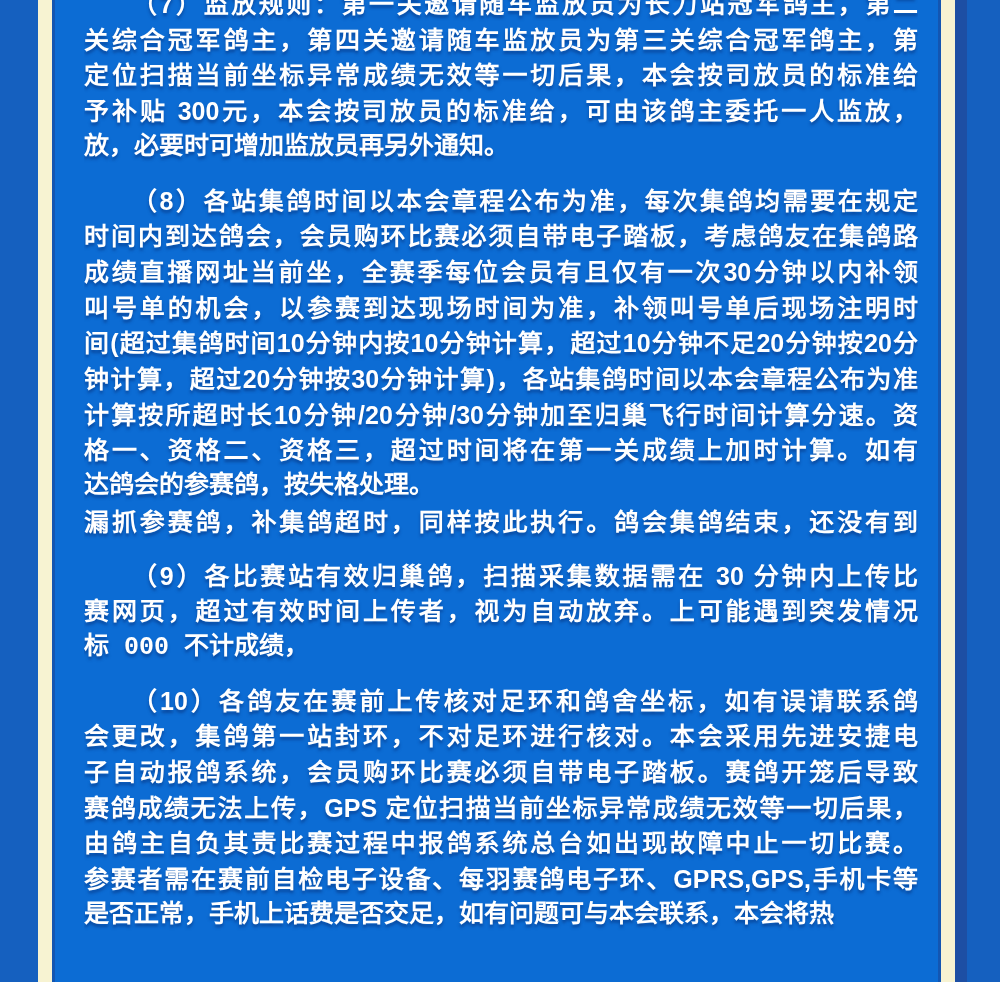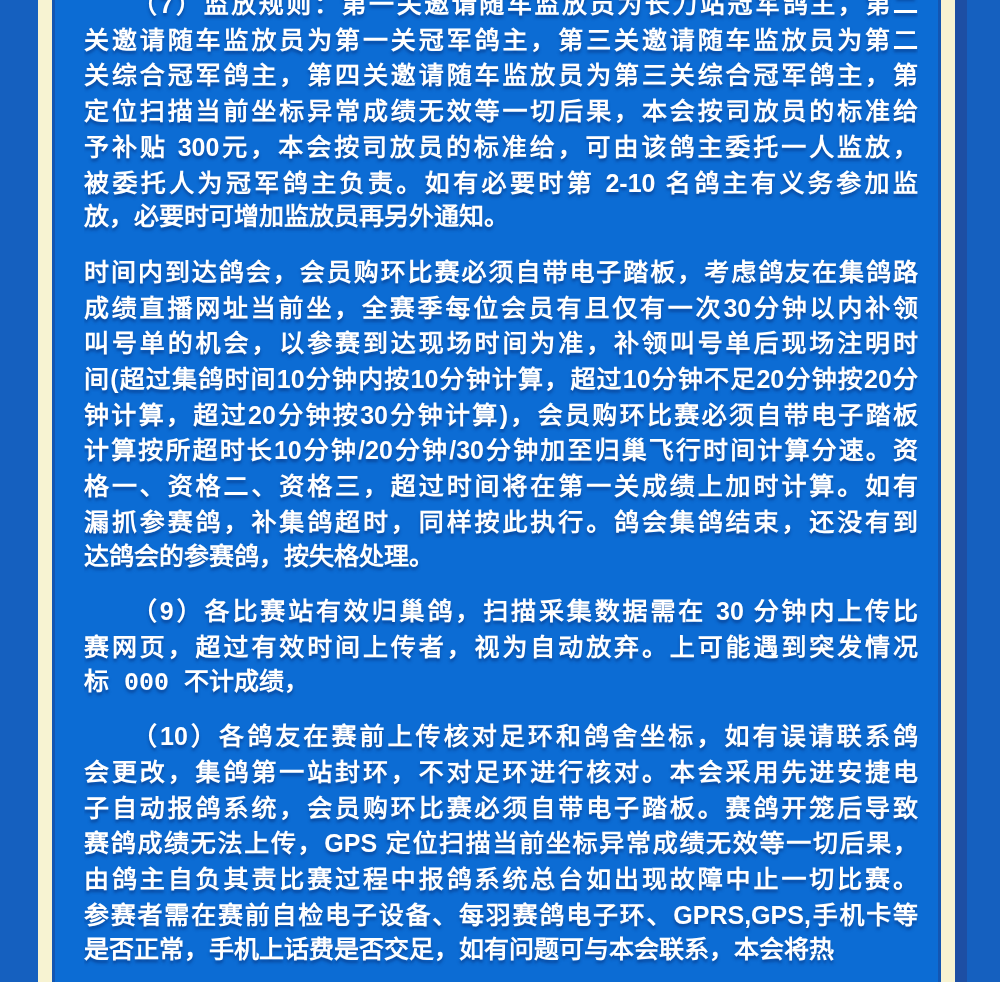--- a/index.html
+++ b/index.html
@@ -54,37 +54,36 @@
 
 <div class="edge-band left"></div>
 <div class="edge-band right"></div>
 <div class="stripe-shadow"></div>
 <div class="stripe left"></div>
 <div class="stripe right"></div>
 
 <div class="content" id="doc">
     <div class="para">
       <div class="line first">（7）监放规则：第一关邀请随车监放员为长刀站冠军鸽主，第二</div>
-      <div class="line">关邀请随车监放员为第一关冠军鸽主，第三关邀请随车监放员为第二</div>
       <div class="line">关综合冠军鸽主，第四关邀请随车监放员为第三关综合冠军鸽主，第</div>
       <div class="line">定位扫描当前坐标异常成绩无效等一切后果，本会按司放员的标准给</div>
       <div class="line">予补贴 300元，本会按司放员的标准给，可由该鸽主委托一人监放，</div>
-      <div class="line">被委托人为冠军鸽主负责。如有必要时第 2-10 名鸽主有义务参加监</div>
       <div class="line last">放，必要时可增加监放员再另外通知。</div>
     </div>
     <div class="para">
+      <div class="line first">（8）各站集鸽时间以本会章程公布为准，每次集鸽均需要在规定</div>
       <div class="line">时间内到达鸽会，会员购环比赛必须自带电子踏板，考虑鸽友在集鸽路</div>
       <div class="line">成绩直播网址当前坐，全赛季每位会员有且仅有一次30分钟以内补领</div>
       <div class="line">叫号单的机会，以参赛到达现场时间为准，补领叫号单后现场注明时</div>
       <div class="line">间(超过集鸽时间10分钟内按10分钟计算，超过10分钟不足20分钟按20分</div>
-      <div class="line">钟计算，超过20分钟按30分钟计算)，会员购环比赛必须自带电子踏板</div>
+      <div class="line">钟计算，超过20分钟按30分钟计算)，各站集鸽时间以本会章程公布为准</div>
       <div class="line">计算按所超时长10分钟/20分钟/30分钟加至归巢飞行时间计算分速。资</div>
       <div class="line">格一、资格二、资格三，超过时间将在第一关成绩上加时计算。如有</div>
+      <div class="line last">达鸽会的参赛鸽，按失格处理。</div>
       <div class="line">漏抓参赛鸽，补集鸽超时，同样按此执行。鸽会集鸽结束，还没有到</div>
-      <div class="line last">达鸽会的参赛鸽，按失格处理。</div>
     </div>
     <div class="para">
       <div class="line first">（9）各比赛站有效归巢鸽，扫描采集数据需在 30 分钟内上传比</div>
       <div class="line">赛网页，超过有效时间上传者，视为自动放弃。上可能遇到突发情况</div>
       <div class="line last">标 000 不计成绩，</div>
     </div>
     <div class="para">
       <div class="line first">（10）各鸽友在赛前上传核对足环和鸽舍坐标，如有误请联系鸽</div>
       <div class="line">会更改，集鸽第一站封环，不对足环进行核对。本会采用先进安捷电</div>
       <div class="line">子自动报鸽系统，会员购环比赛必须自带电子踏板。赛鸽开笼后导致</div>

